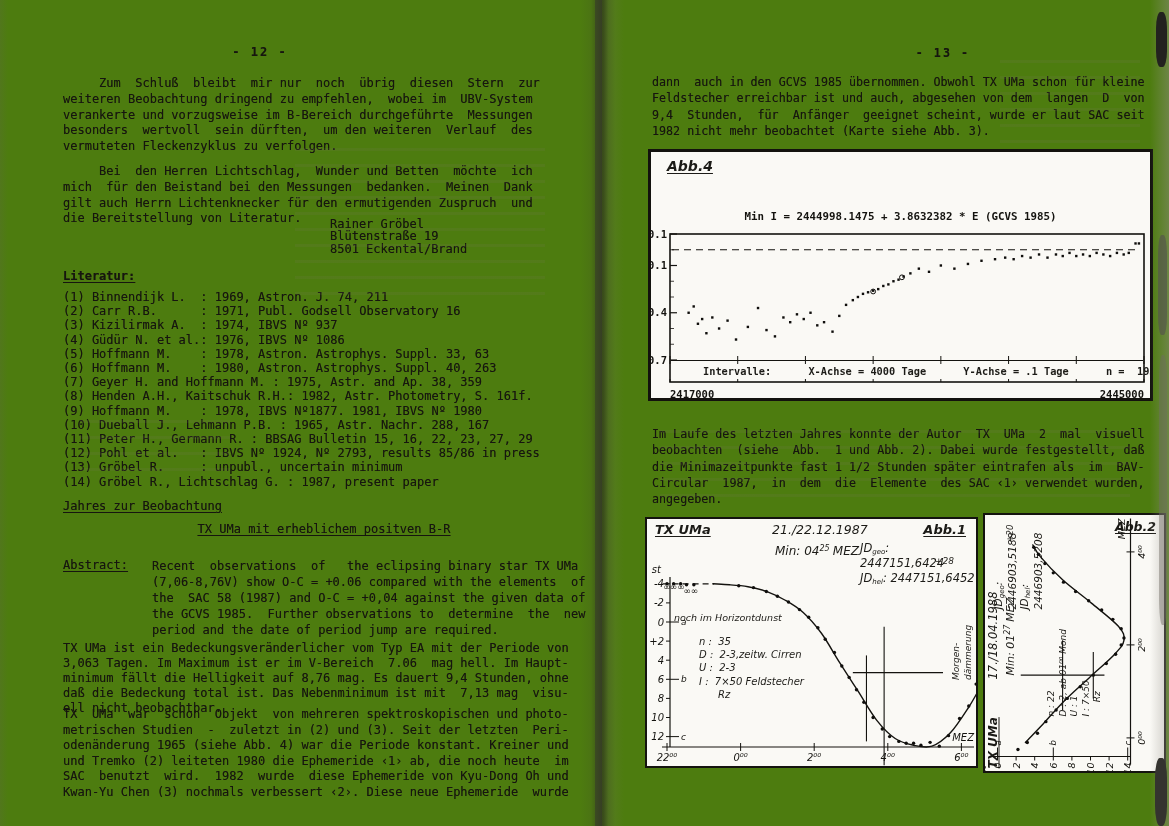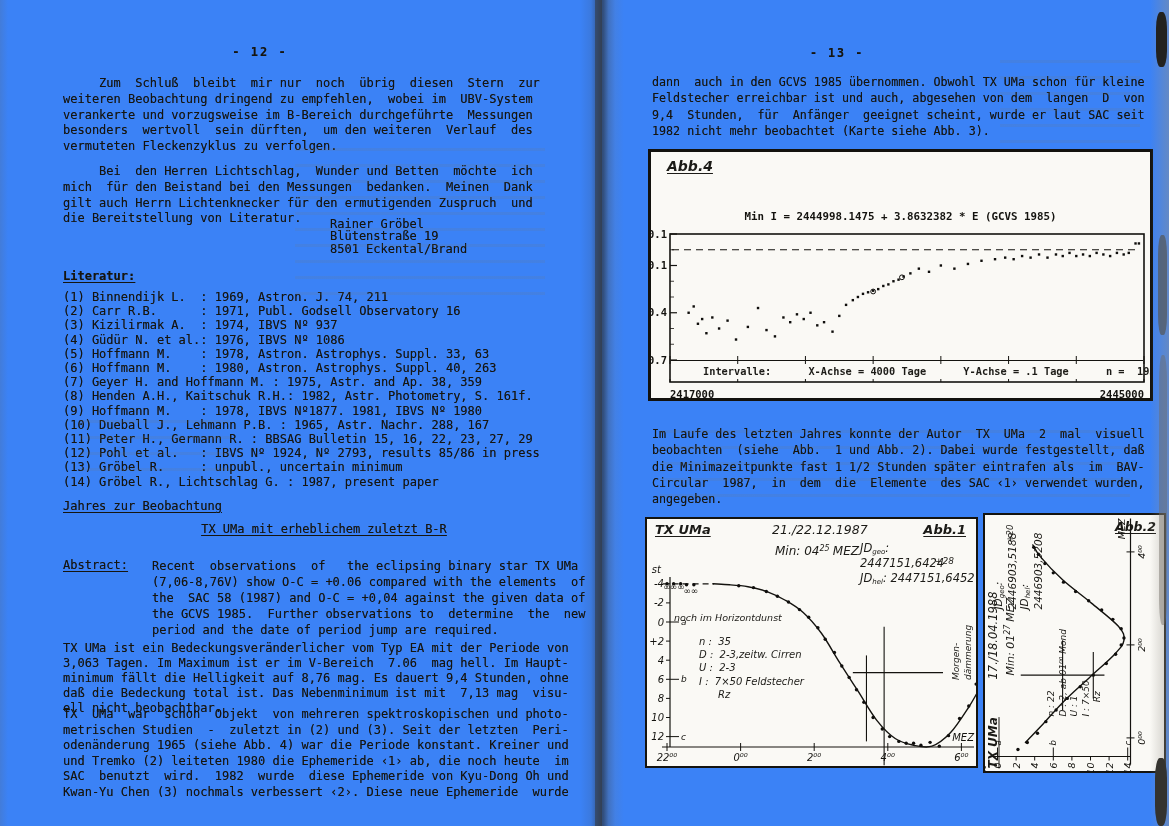--- a/index.html
+++ b/index.html
@@ -1,16 +1,16 @@
 <!DOCTYPE html>
 <html><head>
 <meta charset="utf-8">
 <style>
   html,body{margin:0;padding:0;}
-  #root{position:relative;width:1169px;height:826px;background:#3b82f6;overflow:hidden;
+  #root{position:relative;width:1169px;height:826px;background:#4d7c0f;overflow:hidden;
         font-family:"DejaVu Sans Mono","Liberation Mono",monospace;color:#1c1b17;}
   .abs{position:absolute;}
   .txt{position:absolute;white-space:pre;font-size:12px;line-height:15.8px;color:#16150f;
        text-shadow:0 0 .5px rgba(25,23,18,.55);}
   .rtxt{position:absolute;white-space:pre;font-size:11.7px;line-height:16.3px;color:#16150f;
        text-shadow:0 0 .5px rgba(25,23,18,.55);}
   .u{text-decoration:underline;text-underline-offset:2px;}
   .hand{font-family:"DejaVu Sans","Liberation Sans",sans-serif;font-style:italic;}
   .panel{position:absolute;border:2px solid #14130f;background:#faf9f5;box-sizing:border-box;overflow:hidden;}
   #abb4{position:absolute;left:648px;top:149px;width:505px;height:252px;border:3px solid #13120e;
@@ -58,21 +58,21 @@
 (8) Henden A.H., Kaitschuk R.H.: 1982, Astr. Photometry, S. 161f.
 (9) Hoffmann M.    : 1978, IBVS Nº1877. 1981, IBVS Nº 1980
 (10) Dueball J., Lehmann P.B. : 1965, Astr. Nachr. 288, 167
 (11) Peter H., Germann R. : BBSAG Bulletin 15, 16, 22, 23, 27, 29
 (12) Pohl et al.   : IBVS Nº 1924, Nº 2793, results 85/86 in press
 (13) Gröbel R.     : unpubl., uncertain minimum
 (14) Gröbel R., Lichtschlag G. : 1987, present paper</div>
 
     <div class="txt u" style="left:63px;top:499px;">Jahres zur Beobachtung</div>
 
-    <div class="txt u" style="left:63px;top:522px;width:522px;text-align:center;">TX UMa mit erheblichem zuletzt B-R</div>
+    <div class="txt u" style="left:63px;top:522px;width:522px;text-align:center;">TX UMa mit erheblichem positven B-R</div>
 
     <div class="txt u" style="left:63px;top:558px;">Abstract:</div>
     <div class="txt" style="left:152px;top:558px;line-height:16px;">Recent  observations  of   the eclipsing binary star TX UMa
 (7,06-8,76V) show O-C = +0.06 compared with the elements  of
 the  SAC 58 (1987) and O-C = +0,04 against the given data of
 the GCVS 1985.  Further observations to  determine  the  new
 period and the date of period jump are required.</div>
 
     <div class="txt" style="left:63px;top:641px;line-height:15px;">TX UMa ist ein Bedeckungsveränderlicher vom Typ EA mit der Periode von
 3,063 Tagen. Im Maximum ist er im V-Bereich  7.06  mag hell. Im Haupt-
@@ -85,21 +85,21 @@
 odenänderung 1965 (siehe Abb. 4) war die Periode konstant. Kreiner und
 und Tremko (2) leiteten 1980 die Ephemeride ‹1› ab, die noch heute  im
 SAC  benutzt  wird.  1982  wurde  diese Ephemeride von Kyu-Dong Oh und
 Kwan-Yu Chen (3) nochmals verbessert ‹2›. Diese neue Ephemeride  wurde</div>
 
     <div class="ghost" style="left:295px;top:148px;width:250px;height:160px;"></div>
     <div class="ghost" style="left:80px;top:420px;width:150px;height:60px;"></div>
   </div>
 
   <div class="abs" style="left:600px;top:0;width:569px;height:826px;">
-    <div class="rtxt" style="left:210px;top:45px;width: 160px;text-align:left;font-weight:bold;letter-spacing:2px;">- 13 -</div>
+    <div class="rtxt" style="left:210px;top:45px;width: 160px;text-align:right;font-weight:bold;letter-spacing:2px;">- 13 -</div>
 
     <div class="rtxt" style="left:52px;top:74px;">dann  auch in den GCVS 1985 übernommen. Obwohl TX UMa schon für kleine
 Feldstecher erreichbar ist und auch, abgesehen von dem  langen  D  von
 9,4  Stunden,  für  Anfänger  geeignet scheint, wurde er laut SAC seit
 1982 nicht mehr beobachtet (Karte siehe Abb. 3).</div>
 
     <div class="rtxt" style="left:52px;top:426px;">Im Laufe des letzten Jahres konnte der Autor  TX  UMa  2  mal  visuell
 beobachten  (siehe  Abb.  1 und Abb. 2). Dabei wurde festgestellt, daß
 die Minimazeitpunkte fast 1 1/2 Stunden später eintrafen als  im  BAV-
 Circular  1987,  in  dem  die  Elemente  des SAC ‹1› verwendet wurden,

